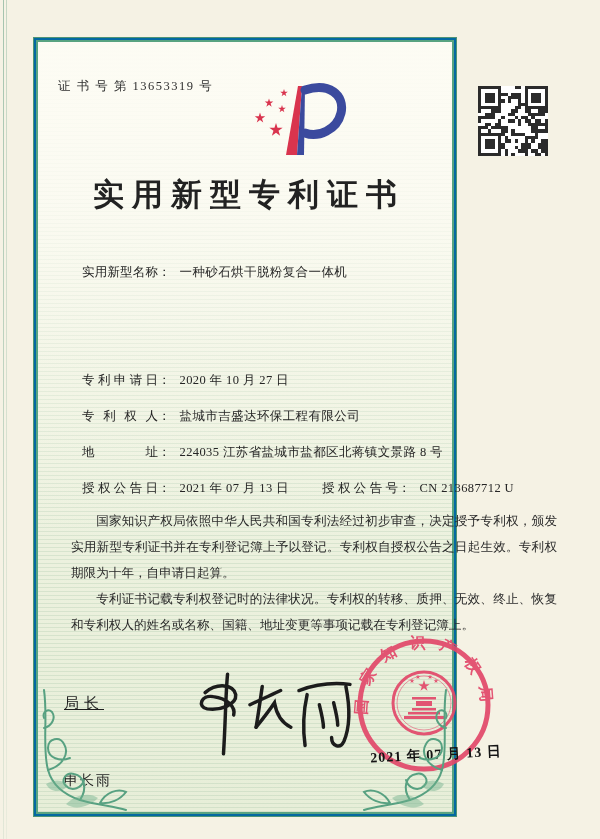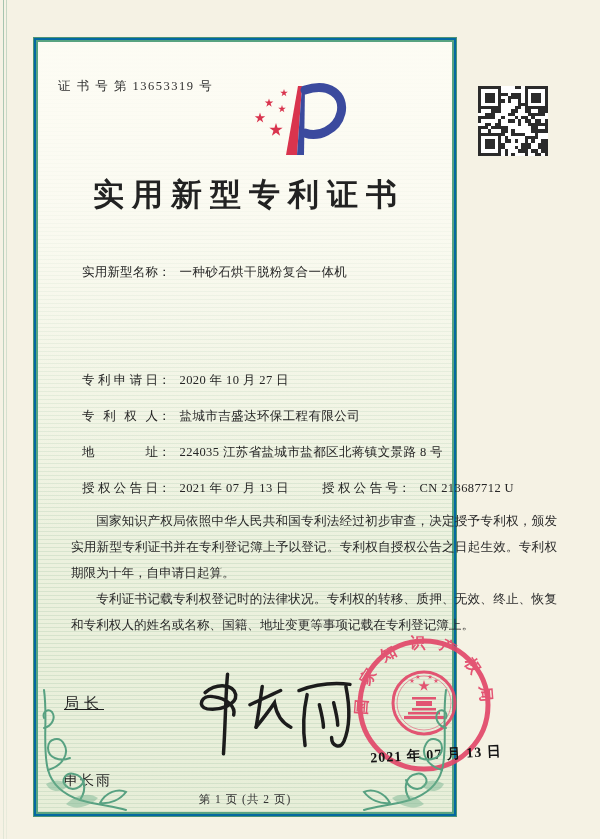--- a/index.html
+++ b/index.html
@@ -305,21 +305,20 @@
           <rect x="63" y="67" width="16" height="5"></rect>
           <rect x="59" y="74" width="24" height="2.5"></rect>
           <rect x="55" y="78" width="32" height="2.5"></rect>
           <rect x="51" y="82" width="40" height="3"></rect>
         </g>
       </g>
     </svg>
 
     <div class="seal-date">2021 年 07 月 13 日</div>
 
-    <div class="footer">第 1 页 (共 2 页)</div>
 
     <svg class="flourish fl-left" viewBox="0 0 94 126">
       <g fill="none" stroke="#57a181" stroke-width="2" stroke-linecap="round">
         <path d="M8,2 C12,30 6,60 12,82 C16,96 26,106 44,112 C60,117 78,118 90,122"></path>
         <path d="M12,82 C26,78 34,66 28,56 C24,48 12,50 12,60 C12,70 24,74 34,70"></path>
         <path d="M44,112 C52,100 48,88 38,86 C30,84 24,92 30,98 C36,104 46,100 48,92"></path>
         <path d="M64,115 C70,104 82,100 90,104 C84,112 74,116 64,115"></path>
         <path d="M8,40 C16,38 20,30 16,24 C12,20 6,24 8,30"></path>
       </g>
       <g fill="rgba(110,175,140,0.45)" stroke="none">

